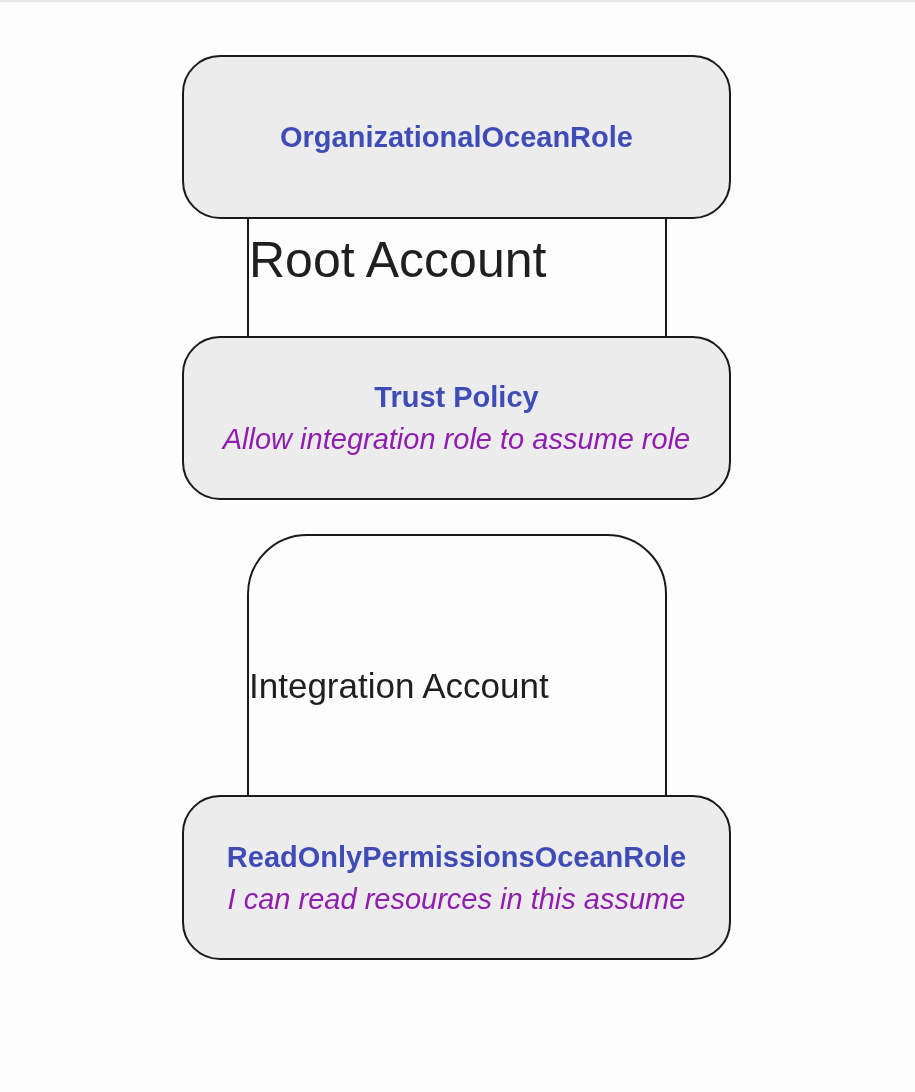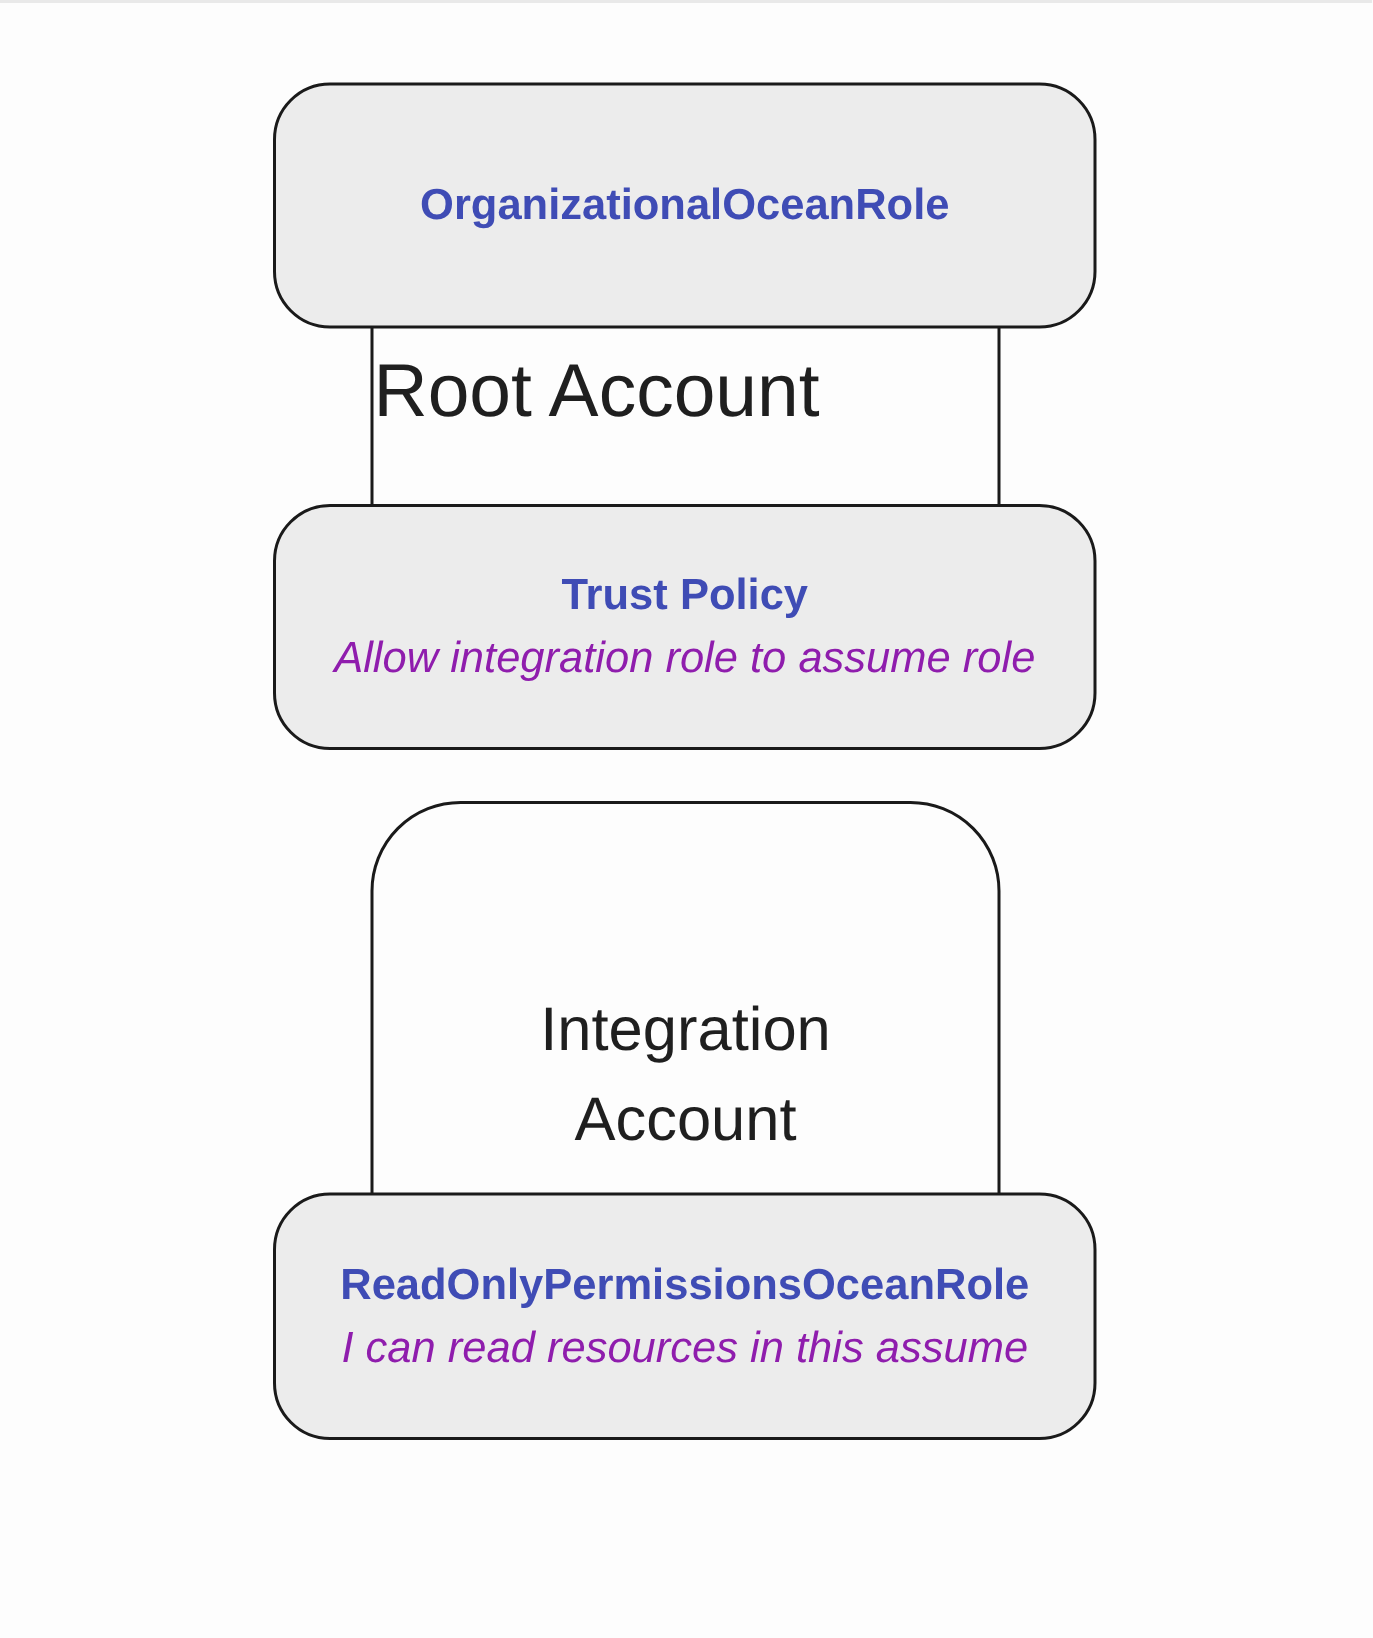--- a/index.html
+++ b/index.html
@@ -40,22 +40,22 @@
     font-size:50px;line-height:58px;
     color:var(--label-dark);
     white-space:nowrap;
   }
   .cluster-integration{
     left:247px;top:534px;width:420px;height:330px;
     border-radius:60px 60px 10px 10px;
   }
   .cluster-integration .cluster-label{
     position:absolute;left:0;top:120px;width:100%;
-    text-align:center;
-    font-size:41px;line-height:60px;
+    text-align:left;
+    font-size:35px;line-height:60px;
     color:var(--label-dark);
   }
   .cluster-integration .cluster-label .wrap{
     display:inline-block;max-width:300px;
   }
   
   .node{
     position:absolute;
     left:182px;width:549px;height:164px;
     background:var(--node-fill);

